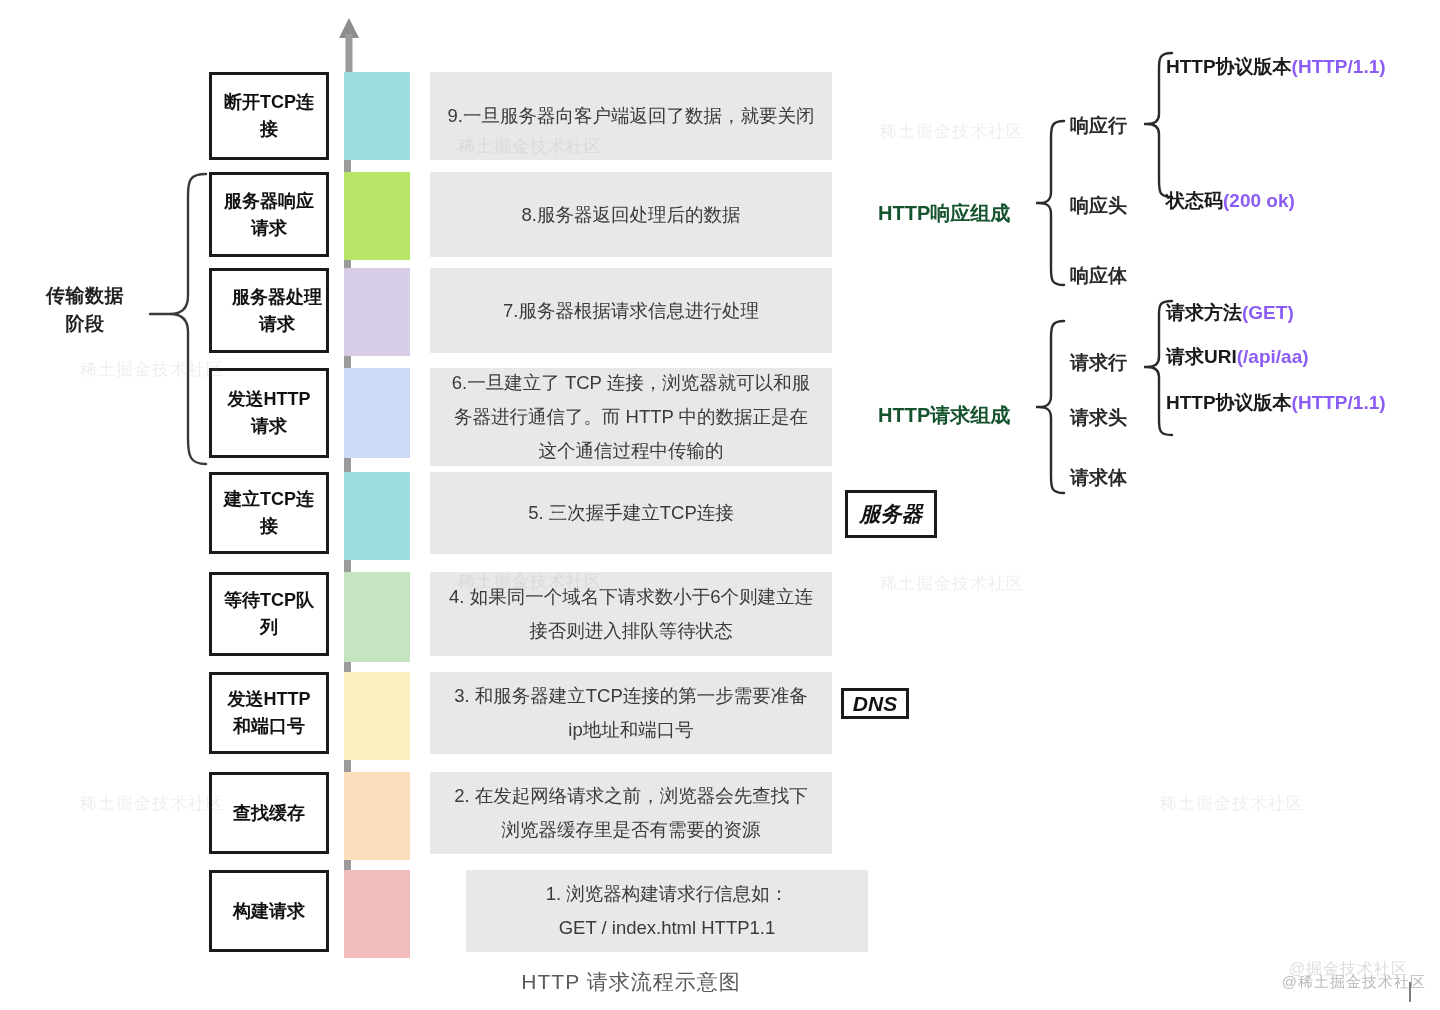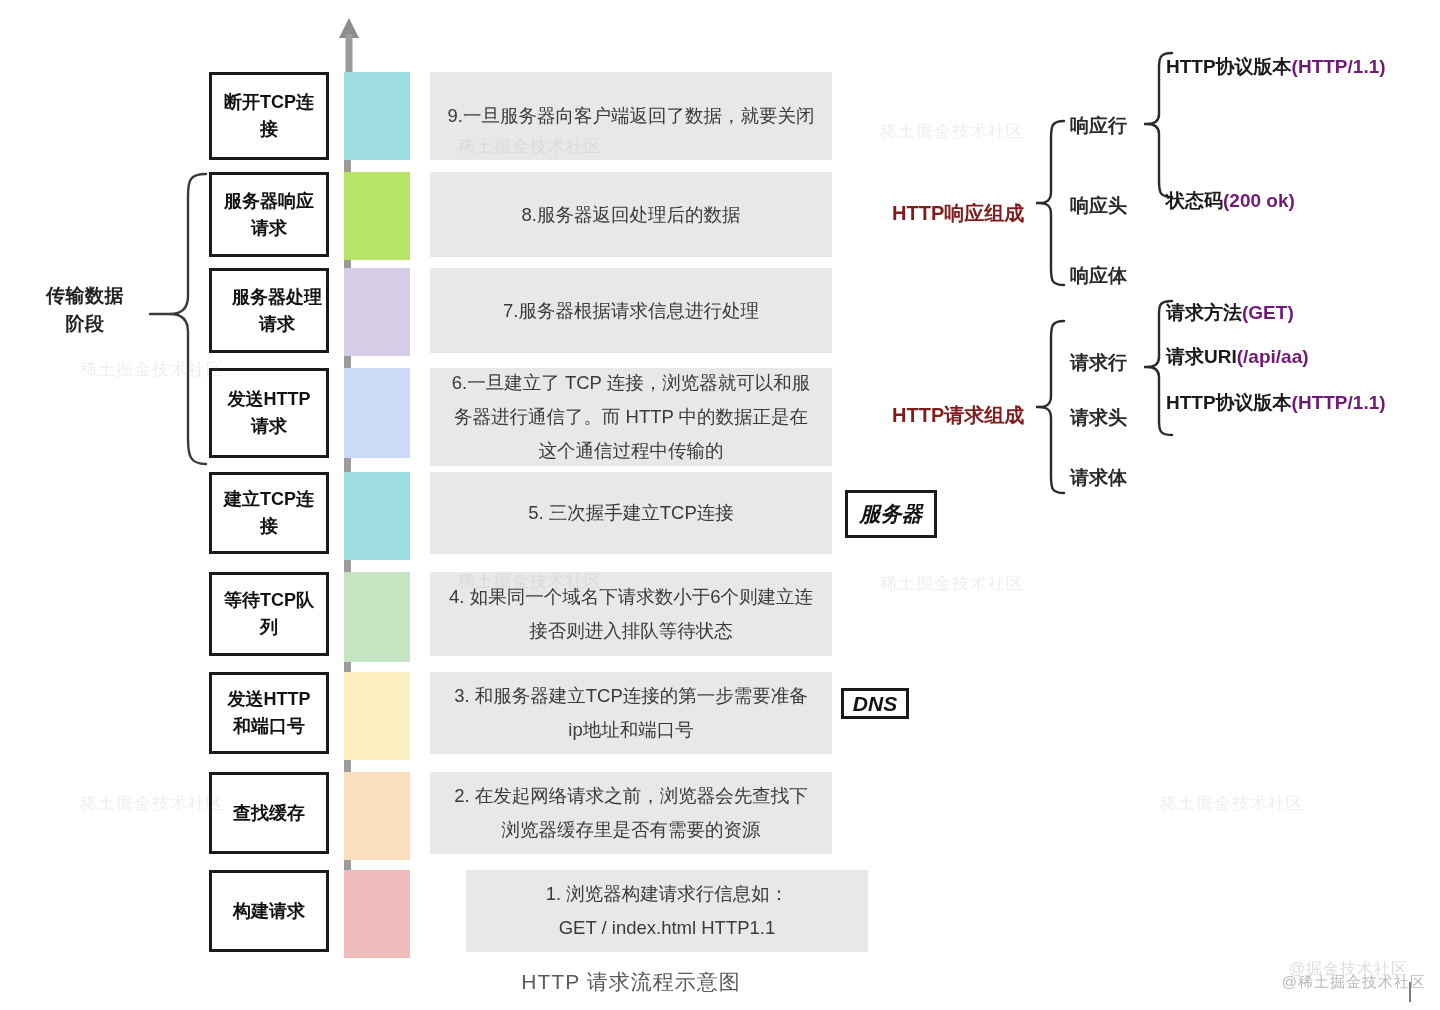--- a/index.html
+++ b/index.html
@@ -134,39 +134,38 @@
     letter-spacing: 1px;
   }
 
   
   #tree { position: absolute; left: 860px; top: 60px; width: 580px; height: 460px; }
 
   .tree-root {
     position: absolute;
     font-size: 20px;
     font-weight: 700;
-    color: #7f1d1d;
-    white-space: nowrap;
-    margin-left: 14px;
+    color: #14532d;
+    white-space: nowrap;
   }
   .tree-mid {
     position: absolute;
     font-size: 19px;
     font-weight: 700;
     color: #2a2a2a;
     white-space: nowrap;
   }
   .tree-leaf {
     position: absolute;
     font-size: 19px;
     font-weight: 700;
     color: #1a1a1a;
     white-space: nowrap;
   }
-  .tree-leaf .dim { color: #701a75; font-weight: 700; }
+  .tree-leaf .dim { color: #8b5cf6; font-weight: 700; }
 
   
   .wm {
     position: absolute;
     color: rgba(120,120,130,0.13);
     font-size: 17px;
     white-space: nowrap;
     pointer-events: none;
     letter-spacing: 1px;
     text-align: right;

